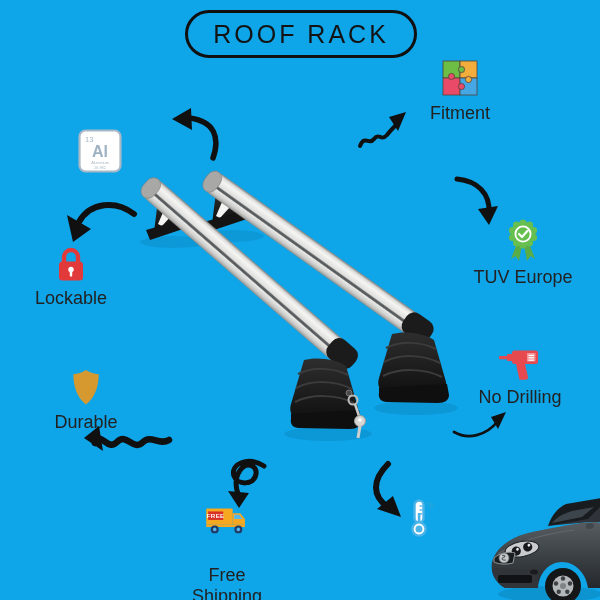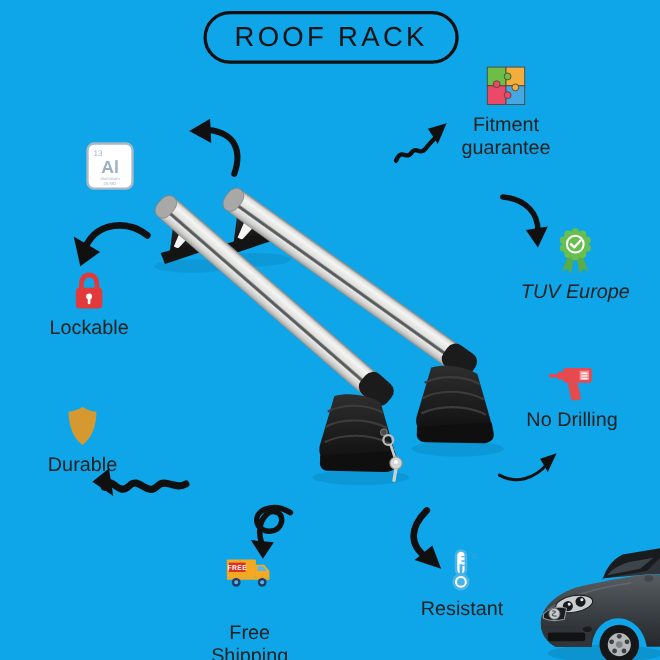--- a/index.html
+++ b/index.html
@@ -8,24 +8,24 @@
   .abs{position:absolute;}
   
   .title-pill{left:185px;top:10px;width:226px;height:42px;border:3px solid #101010;border-radius:28px;
               display:flex;align-items:center;justify-content:center;font-size:25px;letter-spacing:3px;
               font-weight:500;color:#131313;}
   
   .feature{display:flex;flex-direction:column;align-items:center;text-align:center;}
   .feature .label{font-size:18px;line-height:21px;margin-top:5px;color:#222;}
   .f-aluminium{left:20px;top:84px;width:160px;margin-top:44px;}
   .f-fitment{left:399px;top:58px;width:122px;}
-  .f-tuv{left:463px;top:206px;width:120px;font-style:italic;}
-  .f-drill{left:460px;top:328px;width:120px;}
-  .f-lock{left:21px;top:246px;width:120px;text-align:center;}
-  .f-durable{left:15px;top:368px;width:120px;}
+  .f-tuv{left:463px;top:218px;width:120px;}
+  .f-drill{left:460px;top:344px;width:120px;}
+  .f-lock{left:11px;top:246px;width:120px;text-align:center;}
+  .f-durable{left:26px;top:368px;width:120px;}
   .f-ship{left:167px;top:502px;width:120px;gap:24px;}
   .f-temp{left:358px;top:498px;width:124px;}
   svg{display:block;}
   .arrow path{fill:none;stroke:#101010;stroke-linecap:round;stroke-linejoin:round;}
   .arrow polygon{fill:#101010;}
 </style>
 </head>
 <body>
 
 <div id="canvas">
@@ -122,21 +122,20 @@
       <rect x="20" y="3" width="17" height="17" fill="#f2ad3c" stroke="#53433a" stroke-width="0.8"></rect>
       <rect x="3" y="20" width="17" height="17" fill="#e94a68" stroke="#53433a" stroke-width="0.8"></rect>
       <rect x="20" y="20" width="17" height="17" fill="#45a7e3" stroke="#53433a" stroke-width="0.8"></rect>
       <circle cx="21.5" cy="11.5" r="3.1" fill="#6cbe45" stroke="#53433a" stroke-width="0.8"></circle>
       <circle cx="28.5" cy="21.5" r="3.1" fill="#f2ad3c" stroke="#53433a" stroke-width="0.8"></circle>
       <circle cx="11.5" cy="18.5" r="3.1" fill="#e94a68" stroke="#53433a" stroke-width="0.8"></circle>
       <circle cx="21.5" cy="28.5" r="3.1" fill="#e94a68" stroke="#53433a" stroke-width="0.8"></circle>
     </svg>
     <div class="label">
       <div>Fitment</div>
-      <div>guarantee</div>
     </div>
   </div>
 
   <div class="abs feature f-tuv">
     <svg width="38" height="44" viewBox="0 0 36 44">
       <polygon points="12,25 17,27 14,43 10.5,38 6,41" fill="#5aad45"></polygon>
       <polygon points="24,25 19,27 22,43 25.5,38 30,41" fill="#5aad45"></polygon>
       <g fill="#67bf50">
         <circle cx="18" cy="4.8" r="3.4"></circle>
           <circle cx="24.6" cy="6.9" r="3.4"></circle>
@@ -217,21 +216,20 @@
       <rect x="11.5" y="2.5" width="9" height="22" rx="4.5" fill="#fff" stroke="#4ab3e8" stroke-width="2.4"></rect>
       <line x1="16.5" y1="8" x2="19.5" y2="8" stroke="#4ab3e8" stroke-width="1.3"></line>
       <line x1="16.5" y1="12" x2="19.5" y2="12" stroke="#4ab3e8" stroke-width="1.3"></line>
       <line x1="16.5" y1="16" x2="19.5" y2="16" stroke="#4ab3e8" stroke-width="1.3"></line>
       <rect x="14.8" y="15" width="2.6" height="12" fill="#4ab3e8"></rect>
       <circle cx="16" cy="31" r="6.6" fill="#fff" stroke="#4ab3e8" stroke-width="2.4"></circle>
       <circle cx="16" cy="31" r="3.5" fill="#4ab3e8"></circle>
       <text x="27" y="10" font-size="9" font-weight="bold" fill="#2aa7d8" text-anchor="middle">°c</text>
     </svg>
     <div class="label">
-      <div>Resistant</div>
     </div>
   </div>
 
   <svg class="abs arrow" style="left:163px;top:104px;" width="56" height="58" viewBox="0 0 56 58">
     <path d="M50,54 C57,34 52,17 26,14" stroke-width="5.5"></path>
     <polygon points="28,4 9,15 29,26"></polygon>
   </svg>
 
   <svg class="abs arrow" style="left:356px;top:102px;" width="54" height="48" viewBox="0 0 54 48">
     <path d="M4,44 C9,32 13,44 18,37 C23,30 25,40 31,33 C34,29 37,26 40,23" stroke-width="4"></path>

